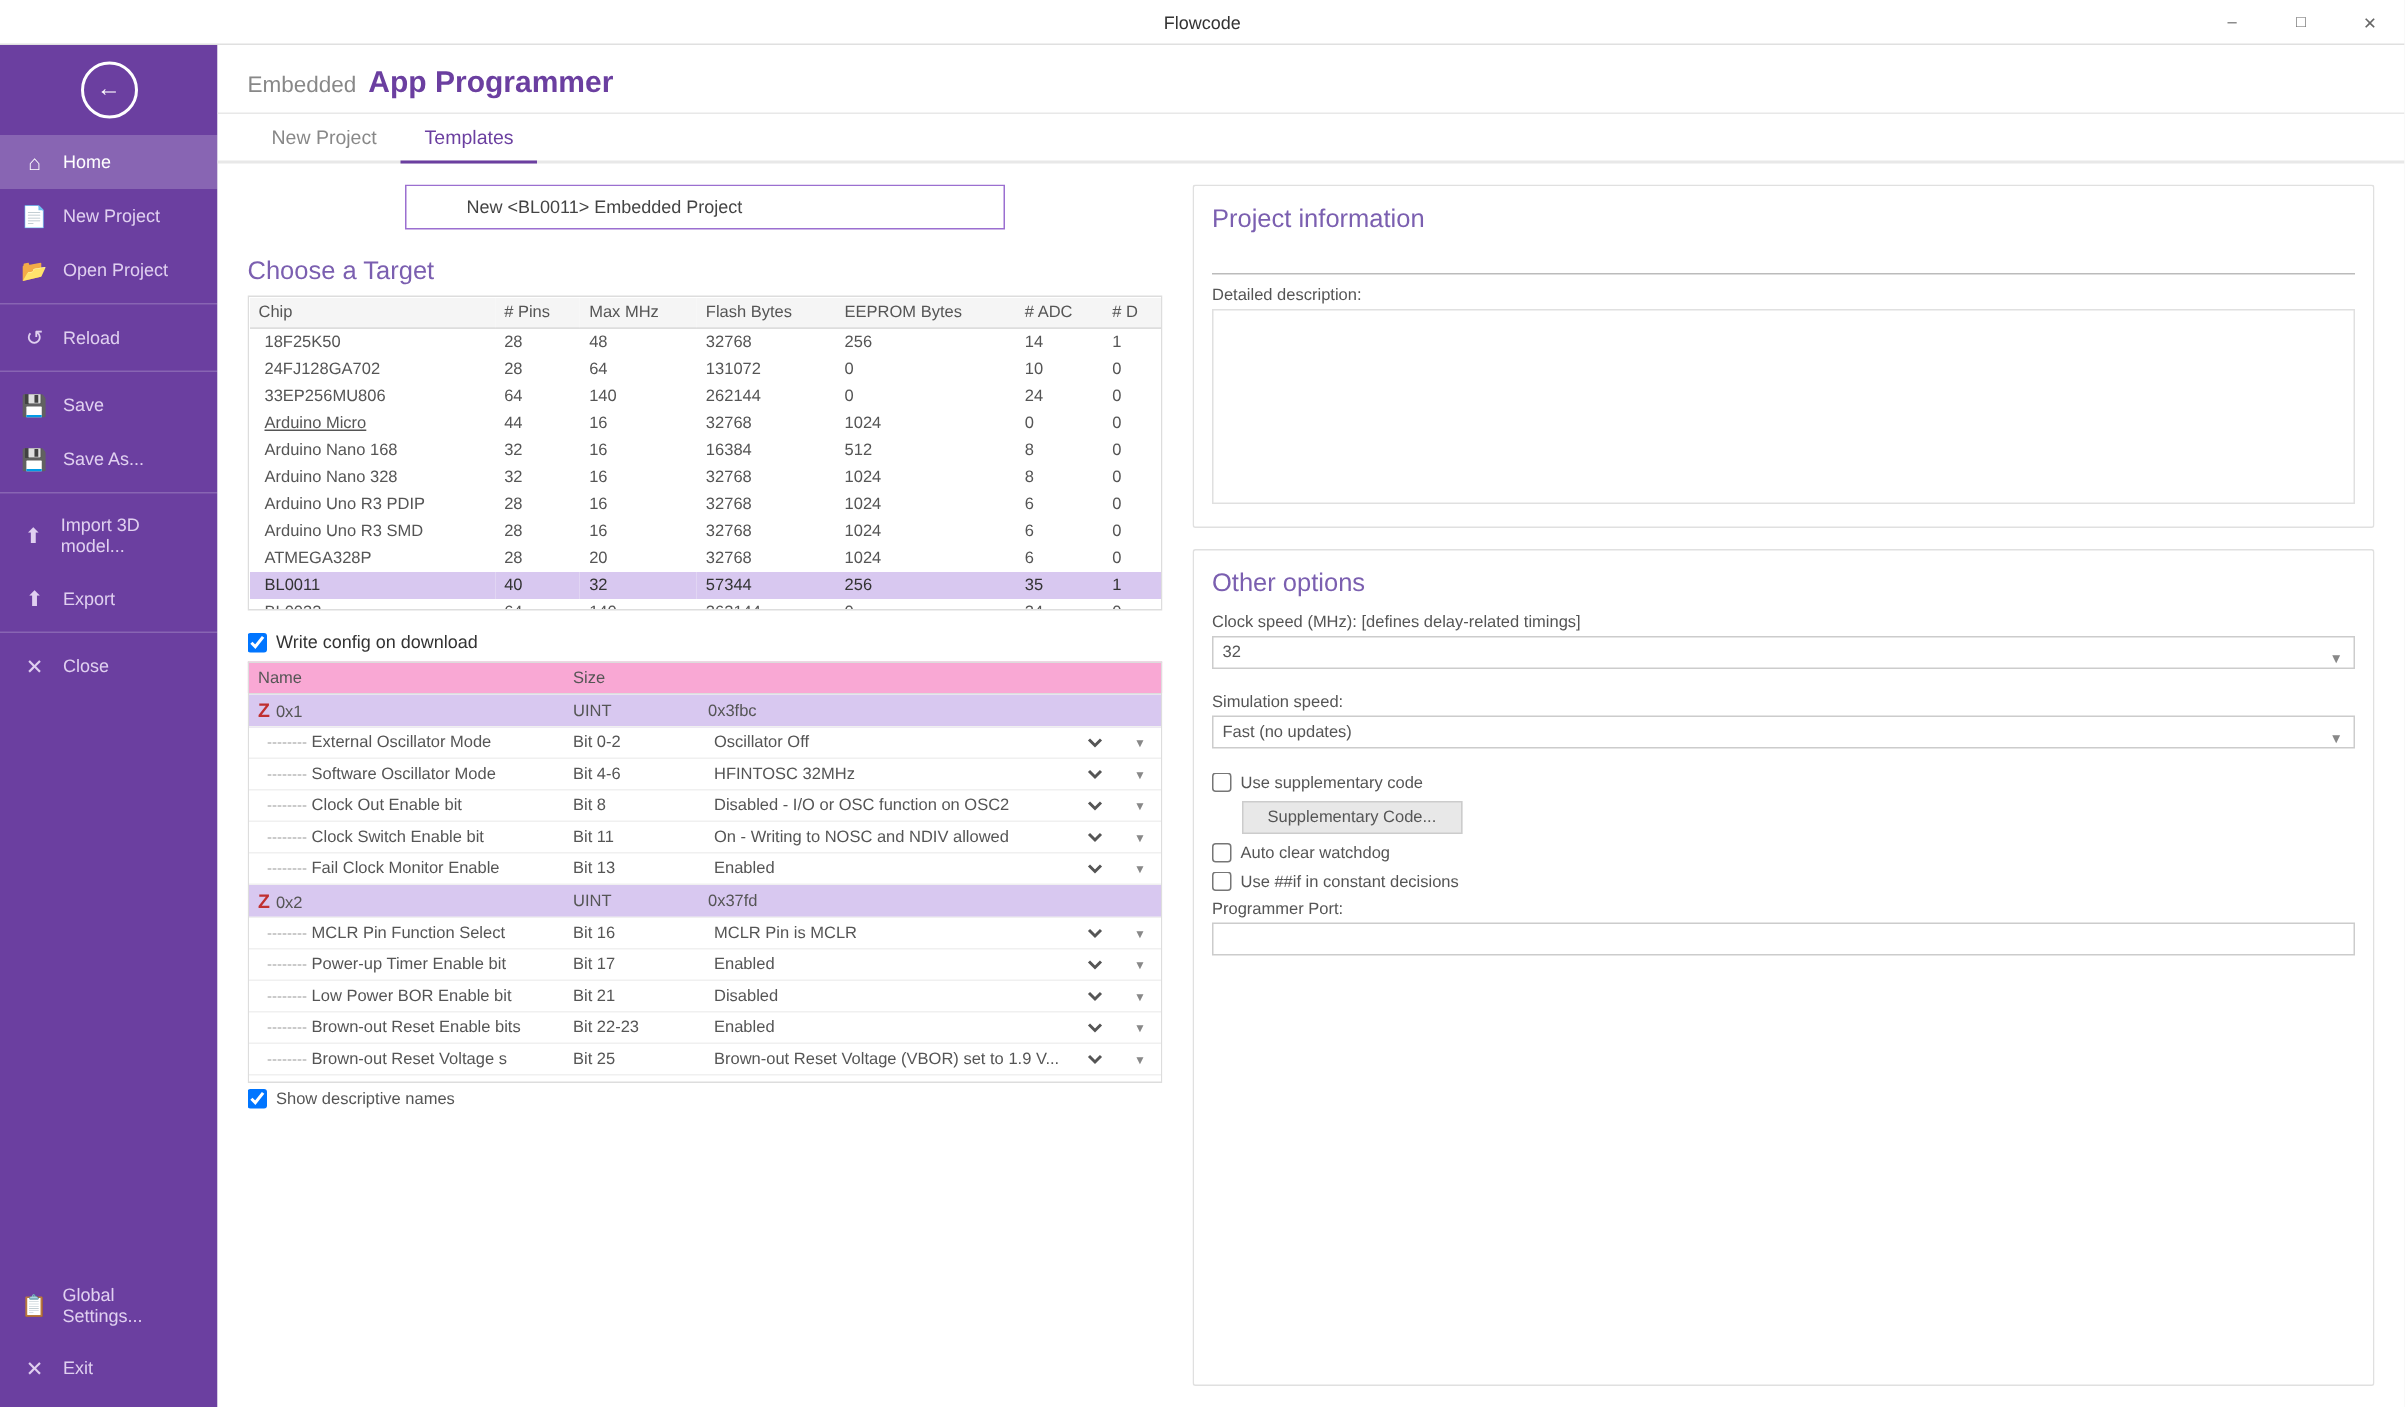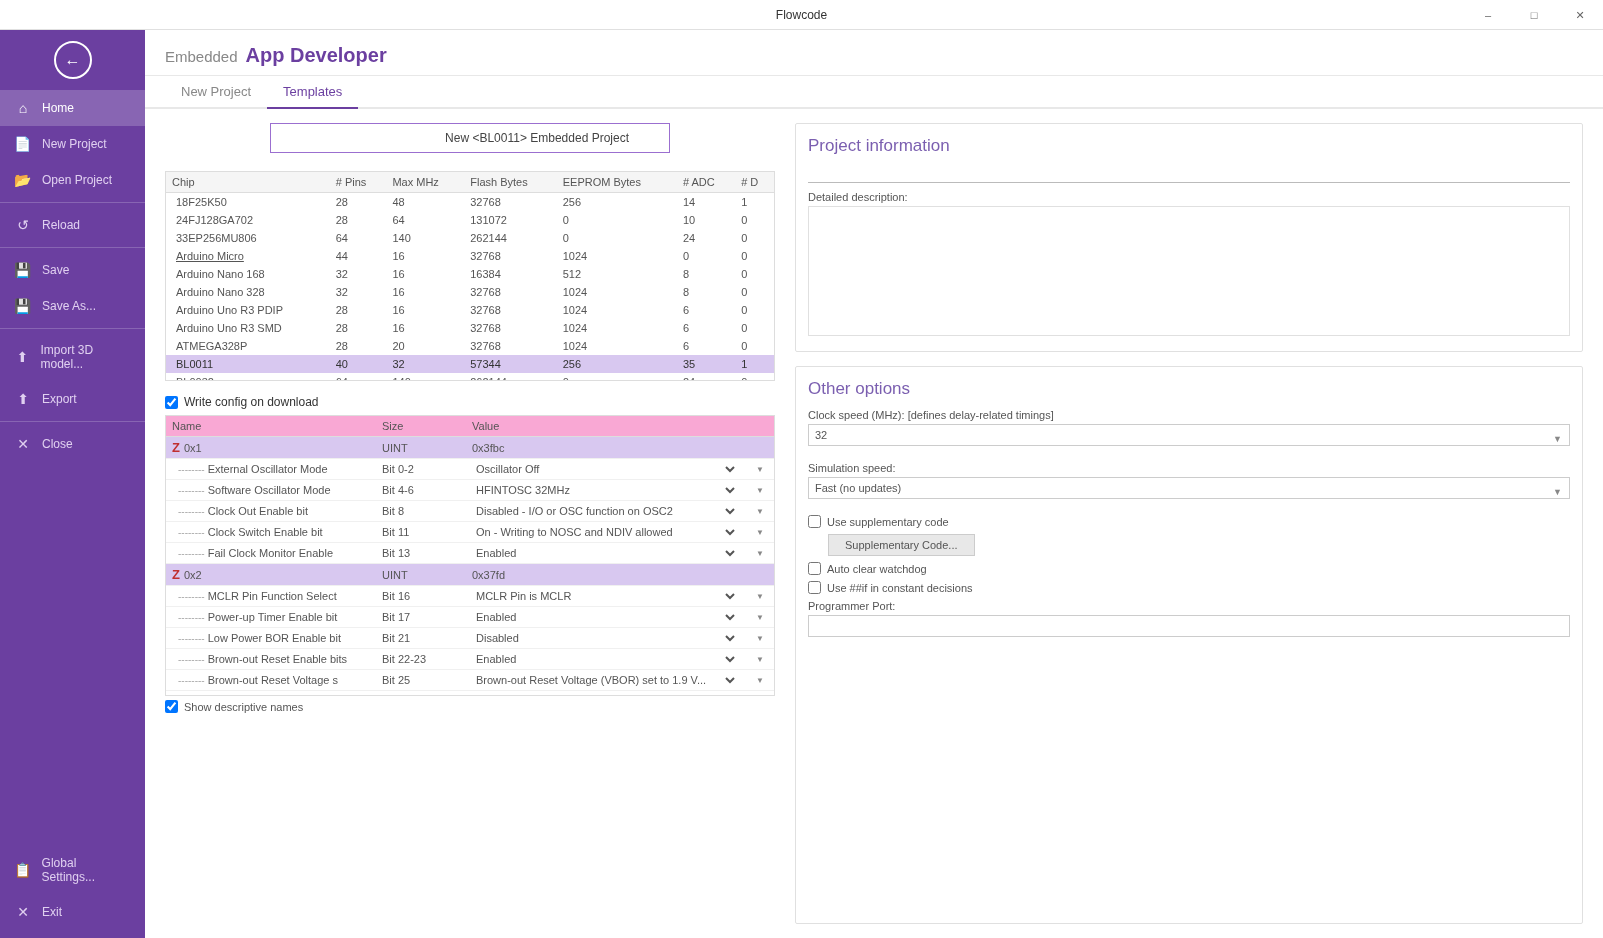--- a/index.html
+++ b/index.html
@@ -150,21 +150,21 @@
       margin-bottom: 4px;
     }
     .new-project-btn {
       border: 1px solid #9b6fd0;
       background: #fff;
       color: #444;
       padding: 7px 40px;
       font-size: 12px;
       cursor: pointer;
       width: 400px;
-      text-align: right;
+      text-align: left;
     }
 
     
     .section-title {
       font-size: 17px;
       color: #7b5fb0;
       font-weight: 400;
       margin-bottom: 6px;
     }
 
@@ -350,37 +350,38 @@
         <span class="icon">✕</span>
         <span>Exit</span>
       </div>
     </div>
   </div>
 
   <div class="main-content">
 
     <div class="breadcrumb-bar">
       <span class="breadcrumb-embedded">Embedded</span>
-      <span class="breadcrumb-current">App Developer</span>
+      <span class="breadcrumb-current">App Programmer</span>
     </div>
 
     <div class="tab-bar">
       <div class="tab">New Project</div>
       <div class="tab active">Templates</div>
     </div>
 
     <div class="two-col">
 
       <div class="left-col">
 
         <div class="new-project-btn-row">
           <button class="new-project-btn">New &lt;BL0011&gt; Embedded Project</button>
         </div>
 
         <div>
+          <div class="section-title">Choose a Target</div>
           <div class="table-scroll">
             <table class="data-table">
               <thead>
                 <tr>
                   <th>Chip</th>
                   <th># Pins</th>
                   <th>Max MHz</th>
                   <th>Flash Bytes</th>
                   <th>EEPROM Bytes</th>
                   <th># ADC</th>
@@ -493,21 +494,20 @@
         </div>
 
         <div class="configure-section">
           <div class="checkbox-row">
             <input type="checkbox" id="write-config" checked="" style="">
             <label for="write-config">Write config on download</label>
           </div>
           <div style="display:flex; background:#f9a8d4; border:1px solid #ddd; border-bottom:none;">
             <div class="config-th" style="width:210px;">Name</div>
             <div class="config-th" style="width:90px;">Size</div>
-            <div class="config-th" style="flex:1;">Value</div>
           </div>
           <div class="config-scroll" id="config-rows-container" style="border:1px solid #ddd; overflow-y:auto; max-height:260px;">
           <div class="config-row group-row">
                 <div class="config-cell name"><span style="color:#c03030;font-weight:bold;font-size:13px;margin-right:4px;">Z</span>0x1</div>
                 <div class="config-cell size">UINT</div>
                 <div class="config-cell value">0x3fbc</div>
               </div>
               <div class="config-row">
                 <div class="config-cell name" style="padding-left: 8px;"><span style="color:#aaa;font-size:10px;padding-left:4px;">‐‐‐‐‐‐‐‐</span> External Oscillator Mode</div>
                 <div class="config-cell size">Bit 0-2</div>

